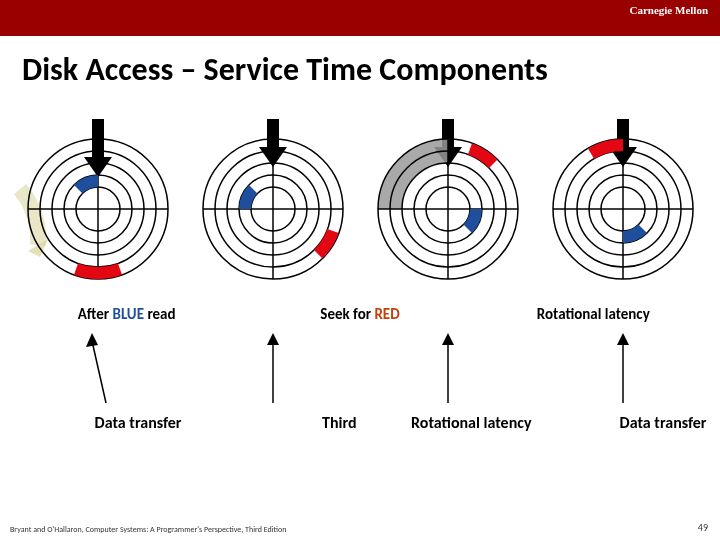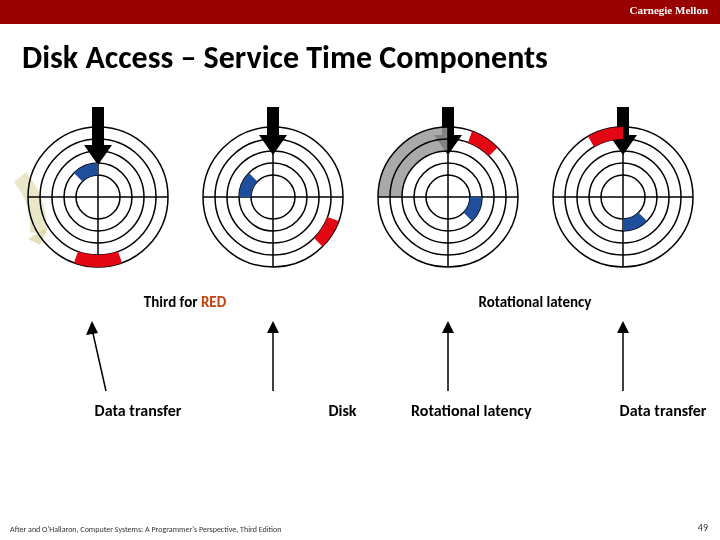--- a/index.html
+++ b/index.html
@@ -1,17 +1,17 @@
 <!DOCTYPE html>
 <html><head>
 <meta charset="utf-8">
 <style>
   * { margin: 0; padding: 0; box-sizing: border-box; }
   body { width: 720px; height: 540px; background: #fff; font-family: Calibri, Arial, sans-serif; position: relative; overflow: hidden; }
-  .header-strip { width: 100%; height: 24px; background: #990000; position: relative; }
+  .header-strip { width: 100%; height: 36px; background: #990000; position: relative; }
   .header-strip span { position: absolute; right: 12px; top: 4px; color: #fff; font-weight: bold; font-size: 11px; font-family: Georgia, serif; }
   .title { font-size: 32px; font-weight: bold; color: #000; margin: 14px 0 10px 22px; }
   .disks { display: flex; justify-content: space-around; align-items: center; padding: 0 10px; margin-top: 30px; }
   .disk-wrap { position: relative; width: 168px; height: 180px; display:flex; justify-content:center; }
   .labels-row { display: flex; justify-content: space-around; padding: 0 10px; margin-top: 6px; }
   .labels-row .cell { width: 168px; text-align: center; font-size: 15px; font-weight: bold; color: #000; }
   .red { color: #c2410c; margin-top: 8px; }
   .blue { color: #1f4e9c; }
   .arrows-row { display: flex; justify-content: space-around; padding: 0 10px; margin-top: 8px; height: 80px; }
   .arrows-row .cell { width: 168px; display:flex; justify-content:center; align-items:flex-start; }
@@ -115,21 +115,24 @@
 
       <path d="M 0 -70 A 70 70 0 0 0 -35 -60.6 L -29 -50.2 A 58 58 0 0 1 0 -58 Z" fill="#e30613"></path>
 
       <path d="M 0 34 A 34 34 0 0 0 24 24 L 15.5 15.5 A 22 22 0 0 1 0 22 Z" fill="#1f4e9c"></path>
     </svg>
   </div>
 </div>
 
 <div class="labels-row">
   <div class="cell">
-    <span>Third for </span><span class="red">RED</span><span></span>
+    <span>After </span><span class="blue">BLUE</span><span> read</span>
+  </div>
+  <div class="cell">
+    <span>Seek for </span><span class="red">RED</span><span></span>
   </div>
   <div class="cell">
     <span>Rotational latency</span>
   </div>
 </div>
 
 <div class="arrows-row">
   <div class="cell">
       <svg width="40" height="78">
         <line x1="28" y1="72" x2="14" y2="10" stroke="#000" stroke-width="1.5"></line>
@@ -151,19 +154,19 @@
   <div class="cell">
       <svg width="30" height="78">
         <line x1="15" y1="72" x2="15" y2="10" stroke="#000" stroke-width="1.5"></line>
         <polygon points="15,2 9,14 21,14" fill="#000"></polygon>
       </svg>
     </div>
 </div>
 
 <div class="bottom-row">
   <div class="cell">Data transfer</div>
-  <div class="cell">Disk</div>
+  <div class="cell">Third</div>
   <div class="cell">Rotational latency</div>
   <div class="cell">Data transfer</div>
 </div>
 
-<div class="footer">After and O'Hallaron, Computer Systems: A Programmer's Perspective, Third Edition</div>
+<div class="footer">Bryant and O'Hallaron, Computer Systems: A Programmer's Perspective, Third Edition</div>
 <div class="pagenum">49</div>
 
 </body></html>

